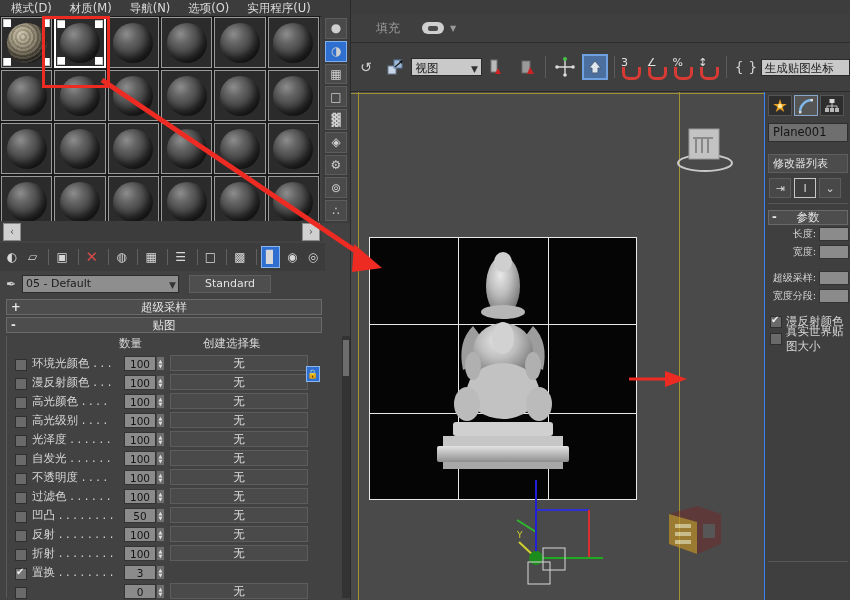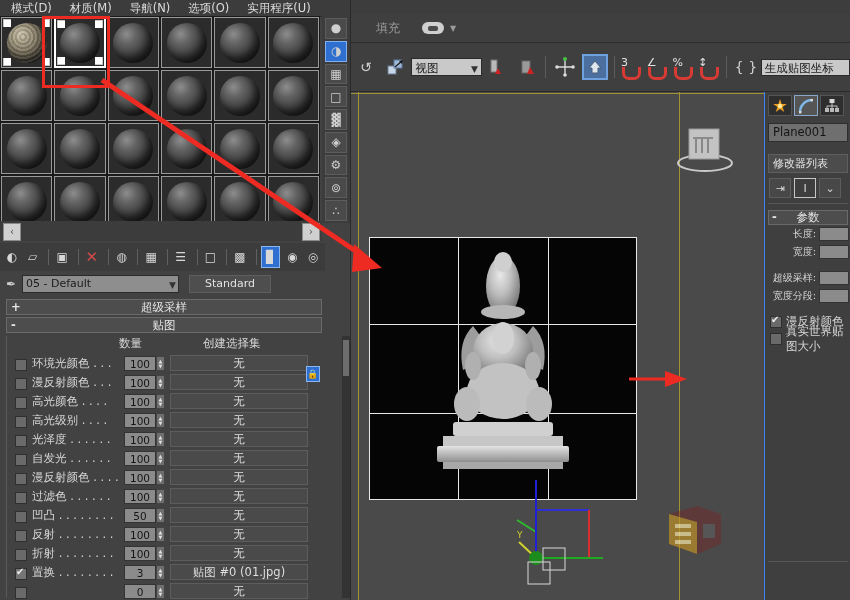--- a/index.html
+++ b/index.html
@@ -394,21 +394,21 @@
       </div>
       <div class="maprow">
         <span class="mchk"></span>
         <span class="mlab">自发光 . . . . . .</span>
         <span class="mspin">100</span>
         <span class="marrow">▲<br>▼</span>
         <span class="mtype">无</span>
       </div>
       <div class="maprow">
         <span class="mchk"></span>
-        <span class="mlab">漫反射颜色 . . . .</span>
+        <span class="mlab">不透明度 . . . .</span>
         <span class="mspin">100</span>
         <span class="marrow">▲<br>▼</span>
         <span class="mtype">无</span>
       </div>
       <div class="maprow">
         <span class="mchk"></span>
         <span class="mlab">过滤色 . . . . . .</span>
         <span class="mspin">100</span>
         <span class="marrow">▲<br>▼</span>
         <span class="mtype">无</span>
@@ -432,21 +432,20 @@
         <span class="mlab">折射 . . . . . . . .</span>
         <span class="mspin">100</span>
         <span class="marrow">▲<br>▼</span>
         <span class="mtype">无</span>
       </div>
       <div class="maprow">
         <span class="mchk on"></span>
         <span class="mlab">置换 . . . . . . . .</span>
         <span class="mspin">3</span>
         <span class="marrow">▲<br>▼</span>
-        <span class="mtype">贴图 #0 (01.jpg)</span>
       </div>
       <div class="maprow">
         <span class="mchk"></span>
         <span class="mlab"></span>
         <span class="mspin">0</span>
         <span class="marrow">▲<br>▼</span>
         <span class="mtype">无</span>
       </div>
 
       <div id="lockico">🔒</div>

